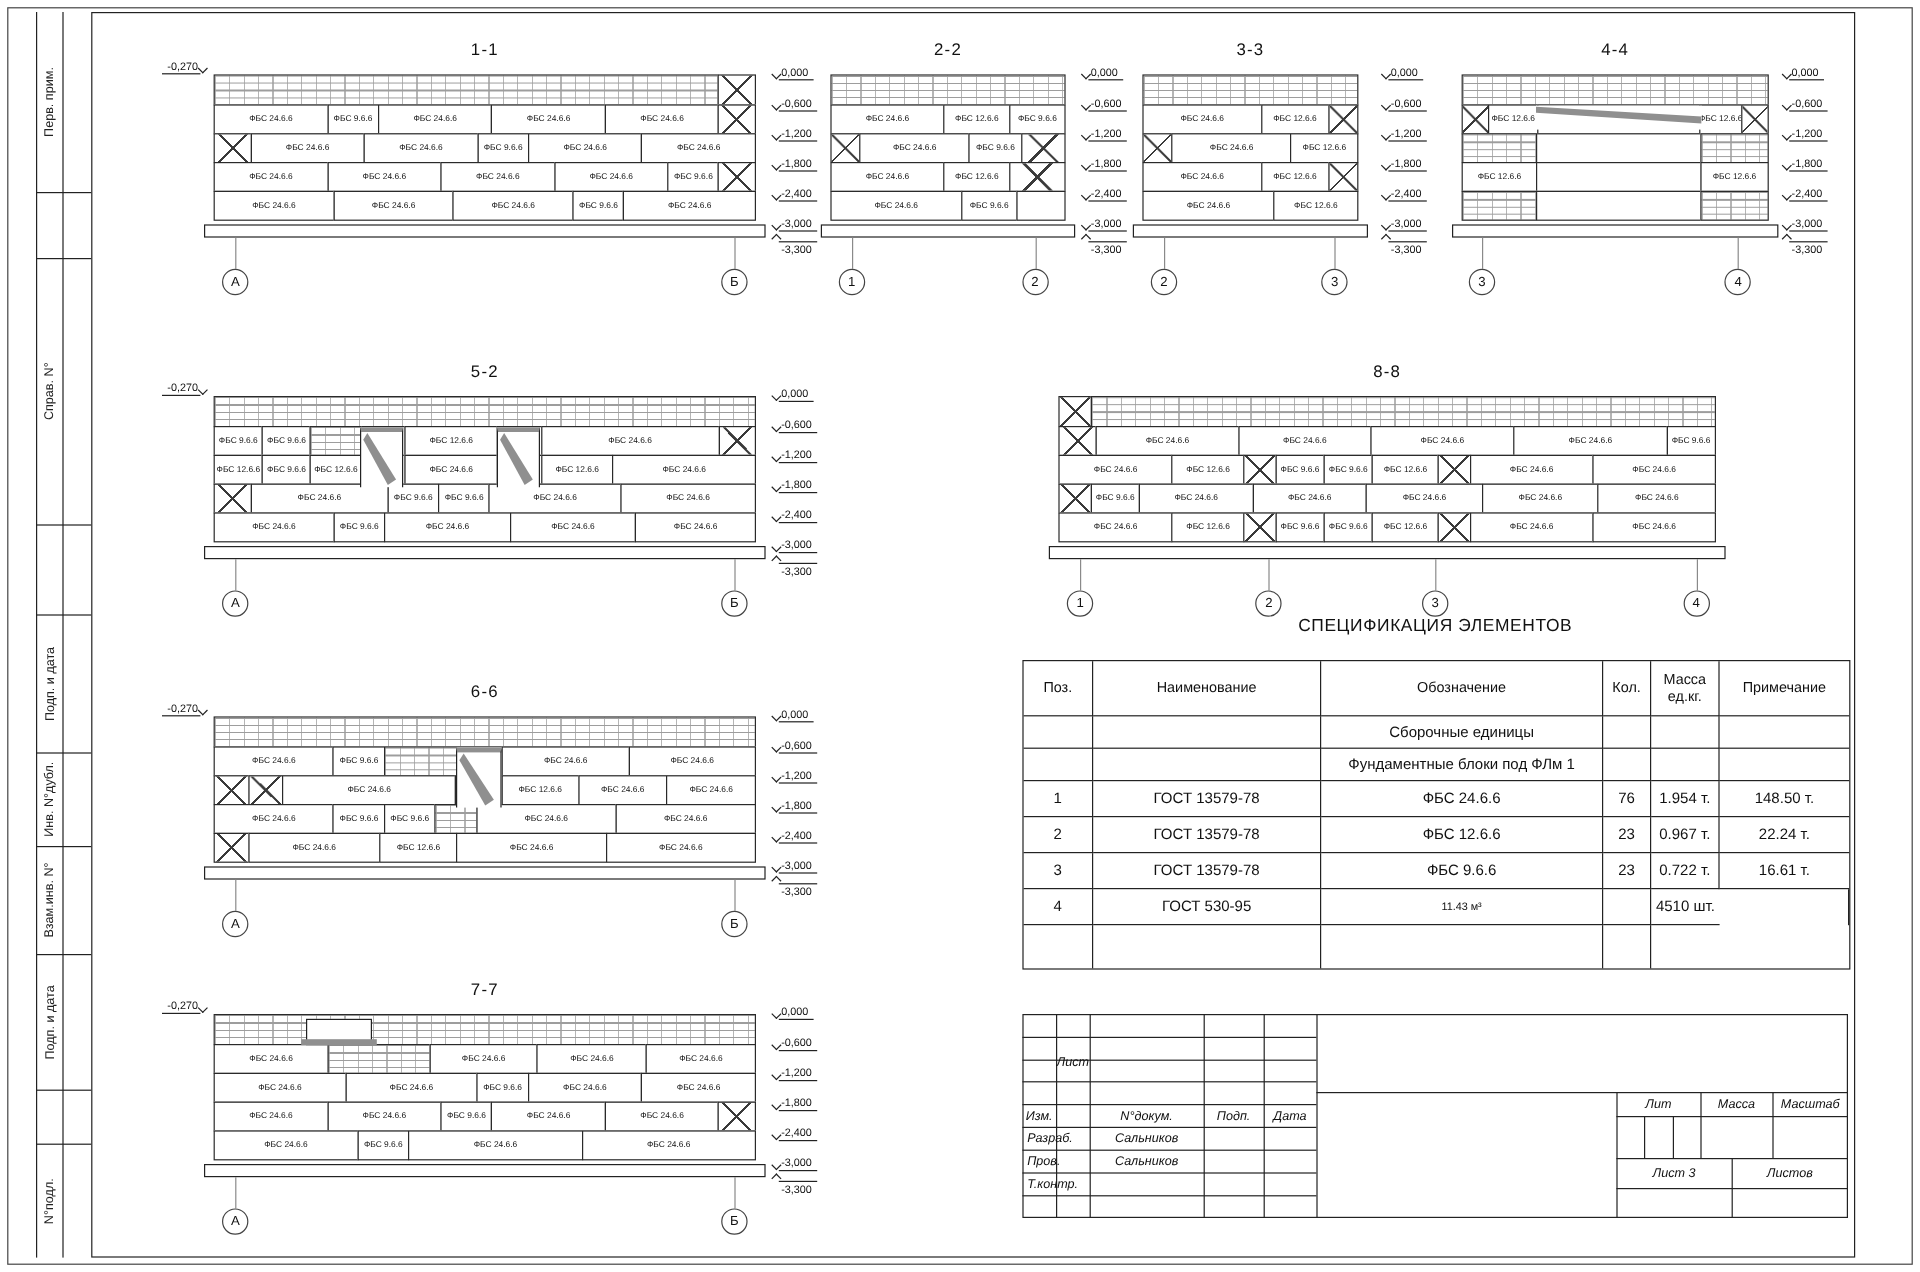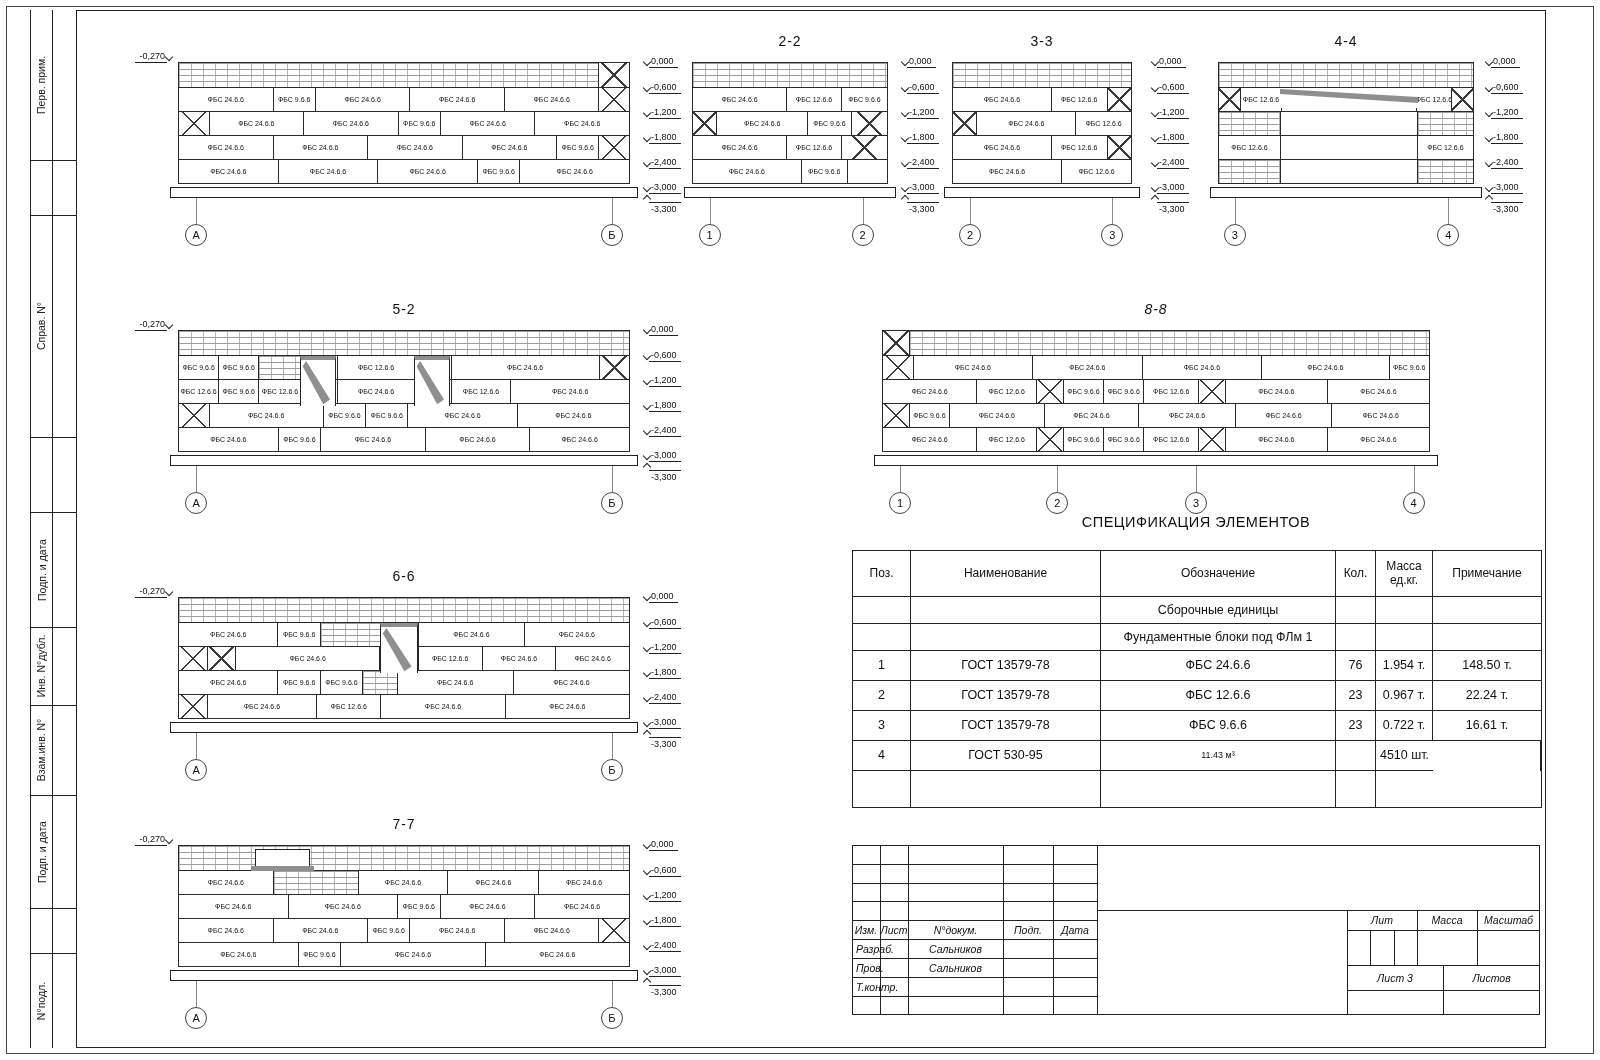--- a/index.html
+++ b/index.html
@@ -107,20 +107,21 @@
     </div>
     <div class="stamp-line" style="left: 30px; top: 795px; width: 46px; height: 1px;"></div>
     <div class="vlabel" style="left: 30px; top: 795px; width: 23px; height: 113px;">
       <span>Подп. и дата</span>
     </div>
     <div class="stamp-line" style="left: 30px; top: 908px; width: 46px; height: 1px;"></div>
     <div class="stamp-line" style="left: 30px; top: 953px; width: 46px; height: 1px;"></div>
     <div class="vlabel" style="left: 30px; top: 953px; width: 23px; height: 95px;">
       <span>N°подл.</span>
     </div>
+    <div class="sec-title" style="left: 178px; top: 33px; width: 452px;">1-1</div>
     <div class="wall-box" style="left: 178px; top: 62px; width: 452px;">
       <div class="wrow" style="height: 26px;">
         <div class="cell brick" style="flex-grow: 422;"></div>
         <div class="cell x" style="flex-grow: 30;"></div>
       </div>
       <div class="wrow" style="height: 25px;">
         <div class="cell" style="flex-grow: 95;">ФБС 24.6.6</div>
         <div class="cell" style="flex-grow: 42;">ФБС 9.6.6</div>
         <div class="cell" style="flex-grow: 95;">ФБС 24.6.6</div>
         <div class="cell" style="flex-grow: 95;">ФБС 24.6.6</div>
@@ -342,21 +343,21 @@
     <div class="door" style="left: 300.04px; top: 356px; width: 36.16px; height: 50px;">
       <svg width="100%" height="100%" viewBox="0 0 10 50" preserveAspectRatio="none">
         <polygon points="1.5,1 8.5,43 6.5,48 0.5,7" fill="#8f8f8f"></polygon>
       </svg>
     </div>
     <div class="door" style="left: 413.944px; top: 356px; width: 36.16px; height: 50px;">
       <svg width="100%" height="100%" viewBox="0 0 10 50" preserveAspectRatio="none">
         <polygon points="1.5,1 8.5,43 6.5,48 0.5,7" fill="#8f8f8f"></polygon>
       </svg>
     </div>
-    <div class="sec-title" style="left: 882px; top: 301px; width: 548px; font-style: italic;">8-8</div>
+    <div class="sec-title" style="left: 882px; top: 301px; width: 548px;">8-8</div>
     <div class="wall-box" style="left: 882px; top: 330px; width: 548px;">
       <div class="wrow" style="height: 26px;">
         <div class="cell x" style="flex-grow: 26;"></div>
         <div class="cell brick" style="flex-grow: 522;"></div>
       </div>
       <div class="wrow" style="height: 25px;">
         <div class="cell x" style="flex-grow: 30;"></div>
         <div class="cell" style="flex-grow: 120;">ФБС 24.6.6</div>
         <div class="cell" style="flex-grow: 110;">ФБС 24.6.6</div>
         <div class="cell" style="flex-grow: 120;">ФБС 24.6.6</div>
@@ -566,21 +567,21 @@
     <div class="stamp-line" style="left: 852px; top: 939px; width: 245px; height: 1px;"></div>
     <div class="stamp-line" style="left: 852px; top: 958px; width: 245px; height: 1px;"></div>
     <div class="stamp-line" style="left: 852px; top: 977px; width: 245px; height: 1px;"></div>
     <div class="stamp-line" style="left: 852px; top: 996px; width: 245px; height: 1px;"></div>
     <div class="stamp-line" style="left: 880px; top: 845px; width: 1px; height: 170px;"></div>
     <div class="stamp-line" style="left: 908px; top: 845px; width: 1px; height: 170px;"></div>
     <div class="stamp-line" style="left: 1003px; top: 845px; width: 1px; height: 170px;"></div>
     <div class="stamp-line" style="left: 1053px; top: 845px; width: 1px; height: 170px;"></div>
     <div class="stamp-line" style="left: 1097px; top: 845px; width: 1px; height: 170px;"></div>
     <div class="stamp-txt" style="left: 852px; top: 920px; width: 28px; height: 19px;">Изм.</div>
-    <div class="stamp-txt" style="left: 880px; top: 920px; width: 28px; height: 19px;">Лист</div>
+    <div class="stamp-txt" style="left: 880px; top: 875px; width: 28px; height: 19px;">Лист</div>
     <div class="stamp-txt" style="left: 908px; top: 920px; width: 95px; height: 19px;">N°докум.</div>
     <div class="stamp-txt" style="left: 1003px; top: 920px; width: 50px; height: 19px;">Подп.</div>
     <div class="stamp-txt" style="left: 1053px; top: 920px; width: 44px; height: 19px;">Дата</div>
     <div class="stamp-txt ljust" style="left: 852px; top: 939px; width: 56px; height: 19px;">Разраб.</div>
     <div class="stamp-txt" style="left: 908px; top: 939px; width: 95px; height: 19px;">Сальников</div>
     <div class="stamp-txt ljust" style="left: 852px; top: 958px; width: 56px; height: 19px;">Пров.</div>
     <div class="stamp-txt" style="left: 908px; top: 958px; width: 95px; height: 19px;">Сальников</div>
     <div class="stamp-txt ljust" style="left: 852px; top: 977px; width: 56px; height: 19px;">Т.контр.</div>
     <div class="stamp-line" style="left: 1097px; top: 910px; width: 443px; height: 1px;"></div>
     <div class="stamp-line" style="left: 1347px; top: 910px; width: 1px; height: 105px;"></div>

